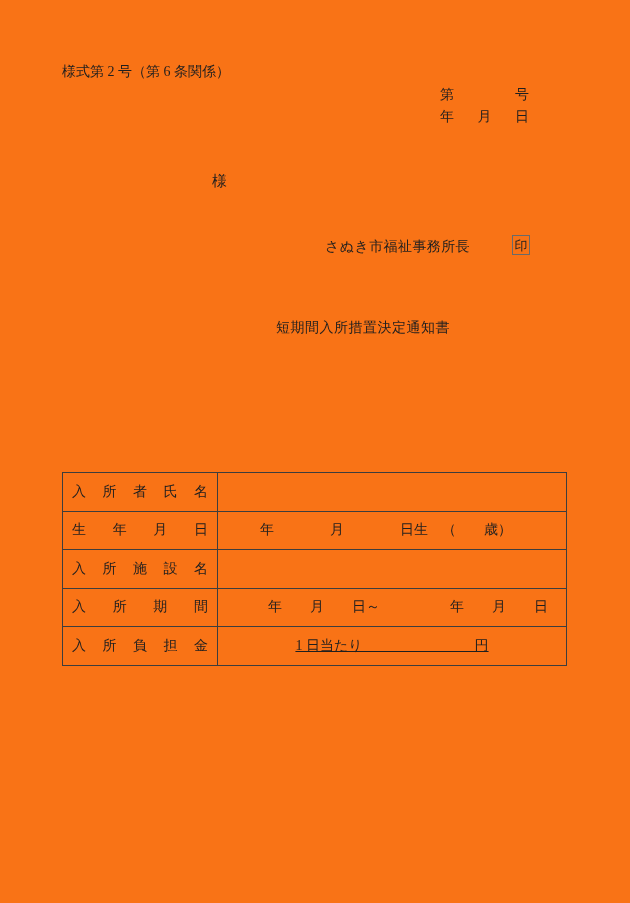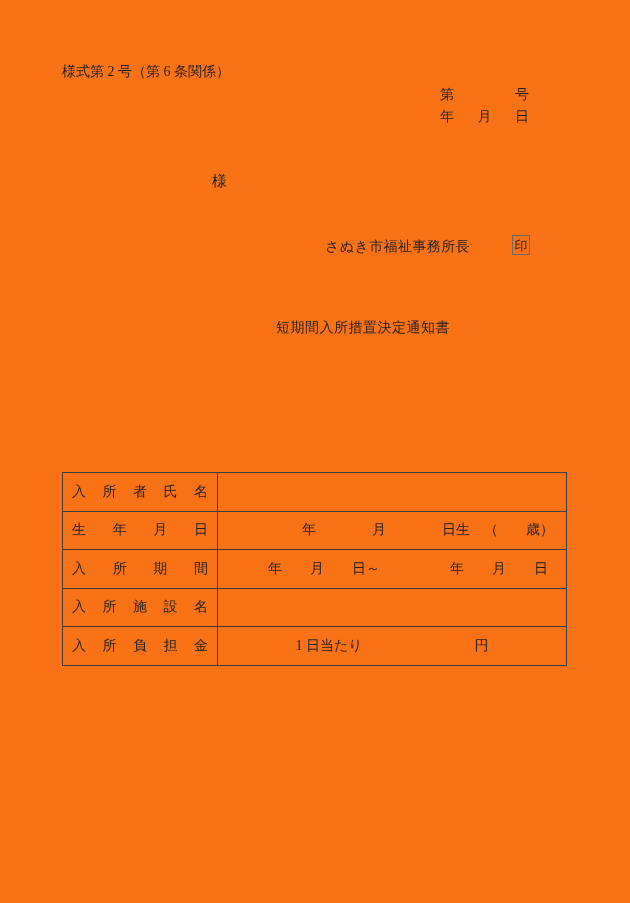--- a/index.html
+++ b/index.html
@@ -51,23 +51,23 @@
     vertical-align: middle;
     white-space: pre;
   }
   .notice-table td.label {
     width: 136px;
     padding: 0 9px;
     text-align: justify;
     text-align-last: justify;
   }
   .notice-table td.value { padding: 0; }
-  .notice-table td.value.align-right-a { text-align: right; padding-right: 12px; }
+  .notice-table td.value.align-right-a { text-align: center; padding-right: 12px; }
   .notice-table td.value.align-right-b { text-align: right; padding-right: 18px; }
-  .notice-table td.value.align-center { text-align: center; }
+  .notice-table td.value.align-center { text-align: center; text-decoration: underline; }
 </style>
 </head>
 <body>
 
 <div class="page">
 
   <div class="abs form-number">様式第 2 号（第 6 条関係）</div>
 
   <div class="abs docnum-line">
     <span>第</span>
@@ -93,26 +93,26 @@
     <tbody>
       <tr>
         <td class="label">入 所 者 氏 名</td>
         <td class="value"></td>
       </tr>
       <tr>
         <td class="label">生 年 月 日</td>
         <td class="value align-right-a">年　　　　月　　　　日生　（　　歳）</td>
       </tr>
       <tr>
+        <td class="label">入 所 施 設 名</td>
+        <td class="value"></td>
+      </tr>
+      <tr>
         <td class="label">入 所 期 間</td>
         <td class="value align-right-b">年　　月　　日～　　　　　年　　月　　日</td>
-      </tr>
-      <tr>
-        <td class="label">入 所 施 設 名</td>
-        <td class="value"></td>
       </tr>
       <tr>
         <td class="label">入 所 負 担 金</td>
         <td class="value align-center">1 日当たり　　　　　　　　円</td>
       </tr>
     </tbody>
   </table>
 
 </div>
 

